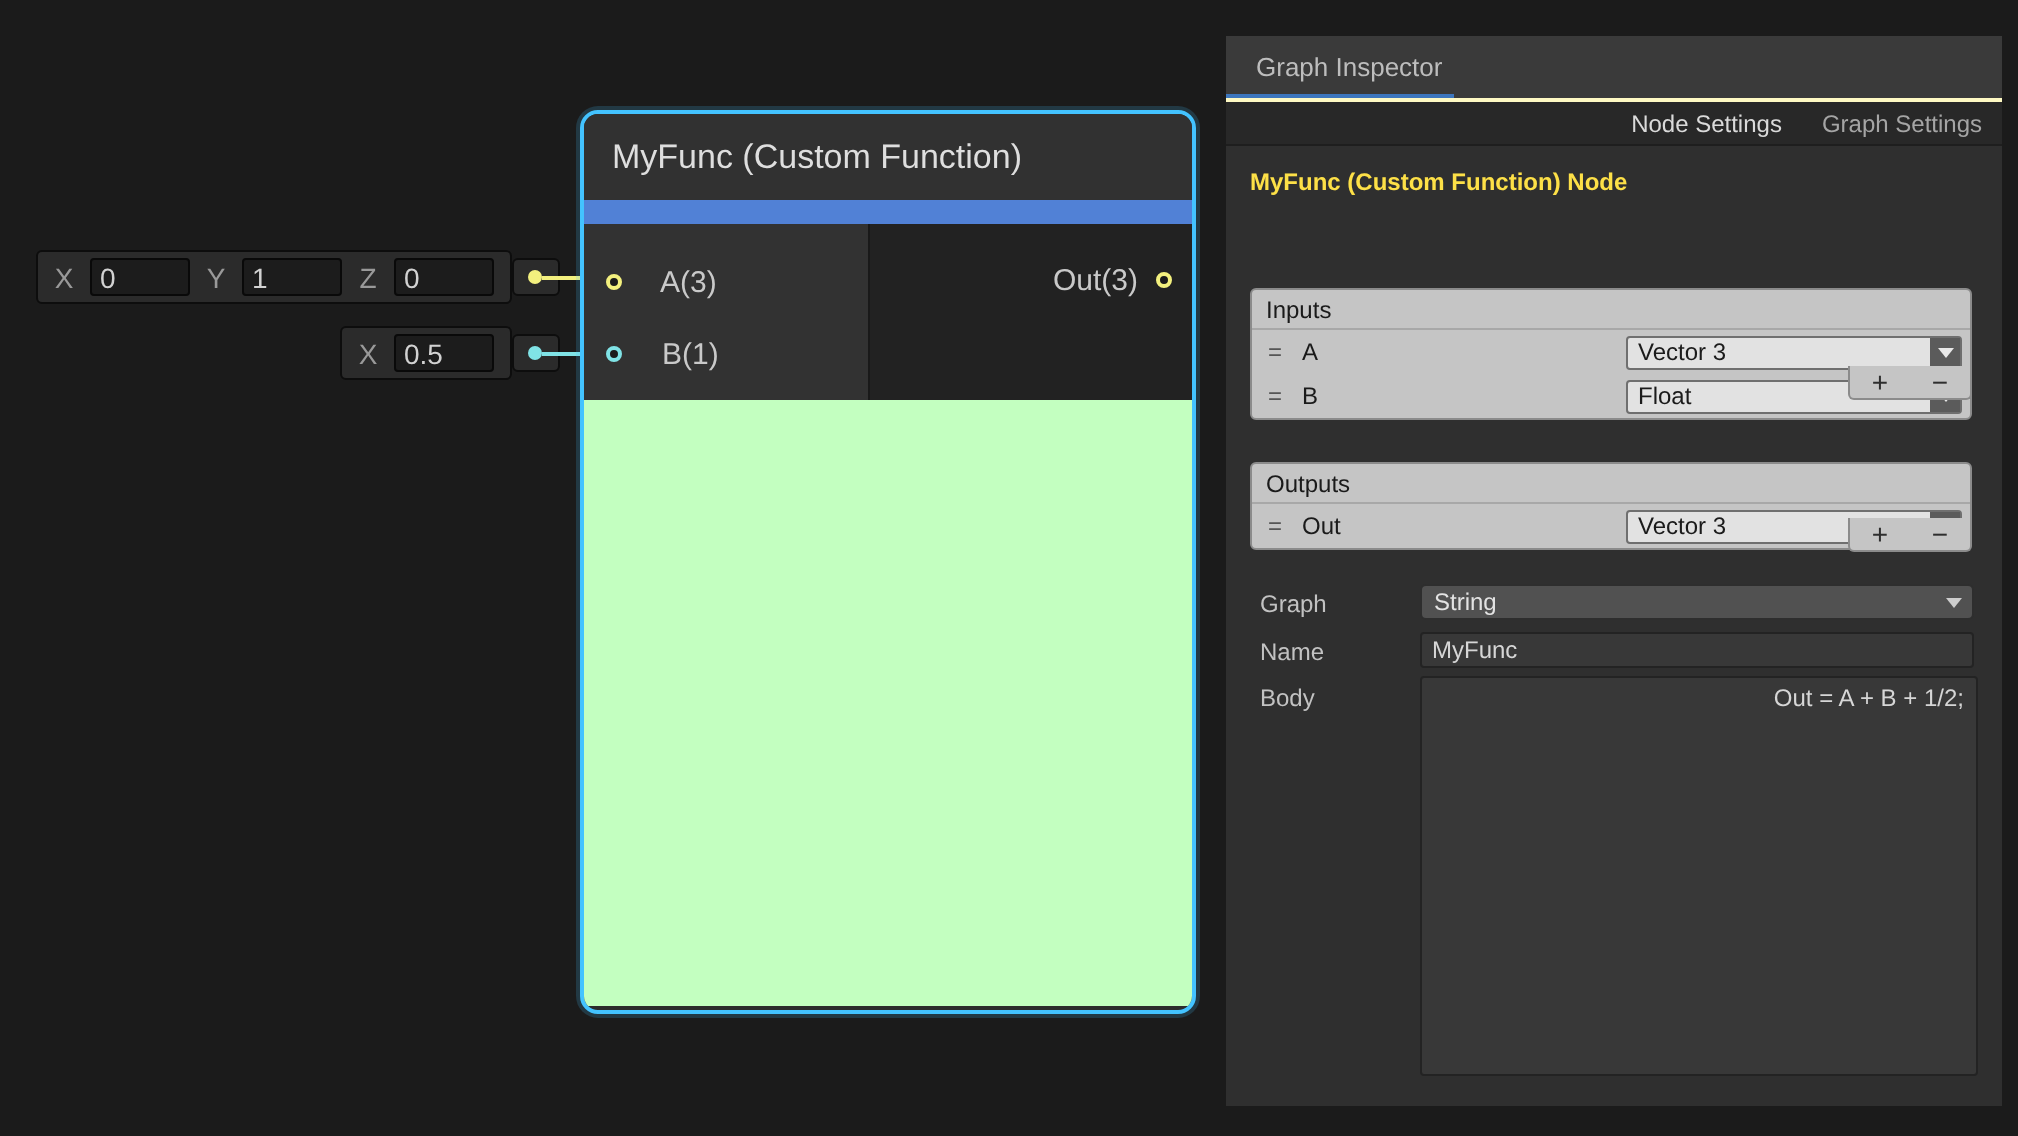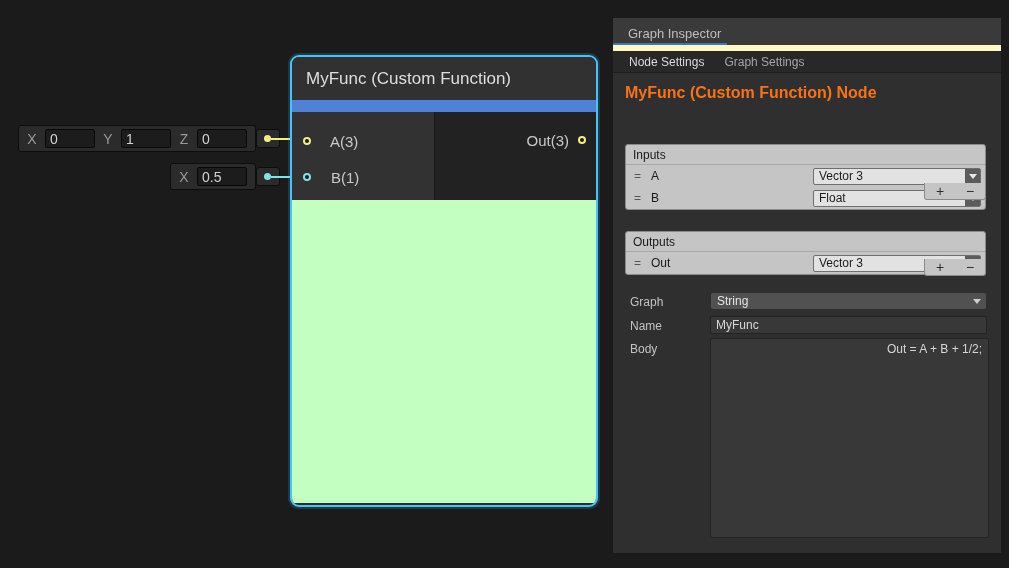--- a/index.html
+++ b/index.html
@@ -35,28 +35,28 @@
   .ports-right { flex:1; position:relative; background:#222; }
   .port-row { position:absolute; display:flex; align-items:center; gap:9px; height:24px; }
   .port-circle { width:8px; height:8px; border-radius:50%; background:#1b1b1b; border:2px solid #f3f07e; }
   .pc-cyan { border-color:#80e3e6; }
   .port-label { font-size:15px; color:#c9c9c9; }
   .node-preview { height:303px; background:#c3ffc0; }
 
   
   #inspector { position:absolute; left:613px; top:18px; width:388px; height:535px;
     background:#2f2f2f; color:#c9c9c9; }
-  .insp-title { position:relative; height:33px; background:#3a3a3a; border-bottom:6px solid #fef9c3;
+  .insp-title { position:relative; height:33px; background:#3a3a3a; border-bottom:2px solid #fef9c3;
     line-height:32px; padding-left:15px; font-size:13px; color:#bdbdbd; }
   .title-underline { position:absolute; left:0; bottom:0; width:114px; height:2px; background:#3d76bd; }
   .insp-tabs { height:22px; background:#282828; border-bottom:1px solid #1e1e1e;
-    display:flex; align-items:center; padding-left:6px; }
+    display:flex; align-items:center; padding-left:6px;justify-content:flex-end; }
   .tab { font-size:12px; padding:0 10px; line-height:22px; color:#a5a5a5; cursor:default; }
   .tab.active { color:#dadada; }
-  .insp-heading { margin:11px 0 0 12px; font-size:16px; font-weight:bold; color:#f97316; }
+  .insp-heading { margin:11px 0 0 12px; font-size:12px; font-weight:bold; color:#fde047; }
 
   .ulist { position:absolute; left:12px; width:361px; background:#c5c5c5;
     border:1px solid #8b8b8b; border-radius:3px; color:#1a1a1a; font-size:12px; }
   .ulist-header { height:20px; line-height:20px; padding-left:7px; border-bottom:1px solid #a8a8a8; }
   .list-row { height:22px; display:flex; align-items:center; padding:0 3px; position:relative; }
   .handle { width:16px; text-align:center; color:#555; font-size:12px; letter-spacing:-1px; cursor:grab; }
   .row-name { margin-left:6px; }
   .lt-dropdown { margin-left:auto; margin-right:1px; width:168px; height:17px; background:#e2e2e2;
     border:1px solid #6f6f6f; border-radius:2px; position:relative; display:flex; align-items:center;
     padding-left:5px; font-size:12px; color:#1b1b1b; cursor:default; }

